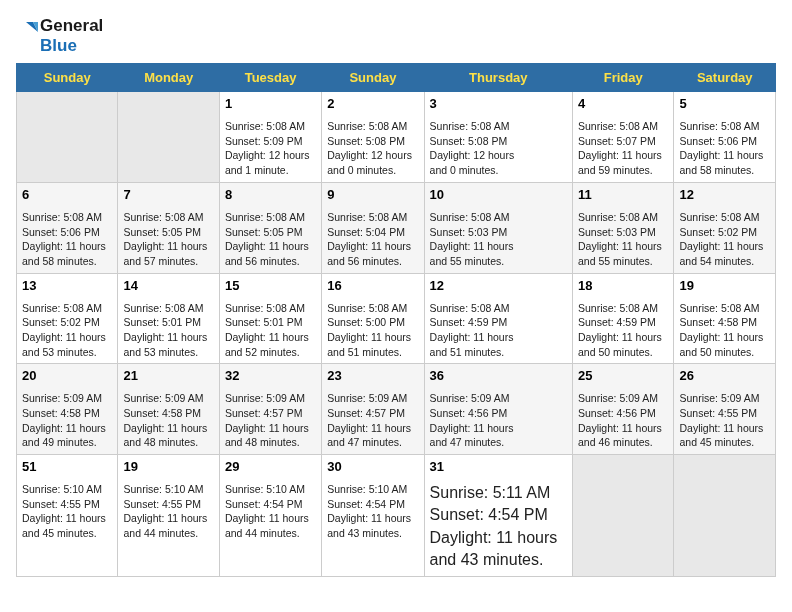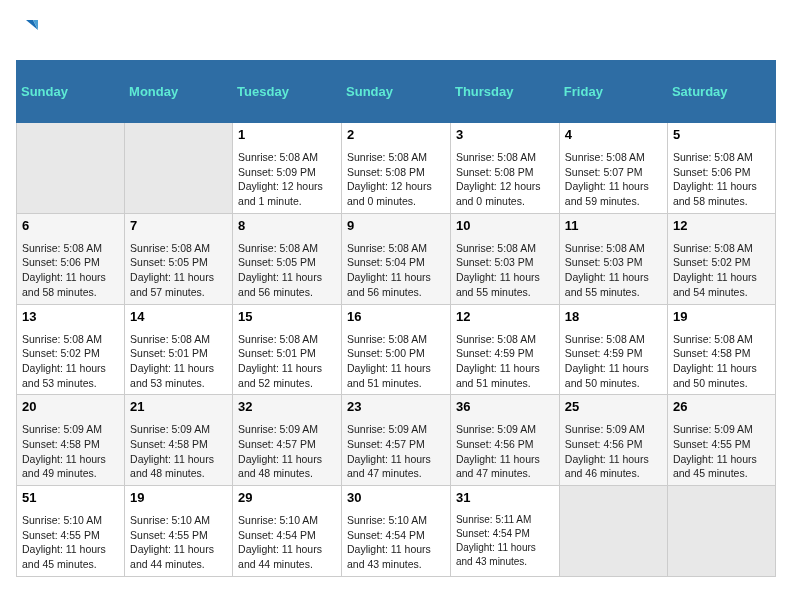--- a/index.html
+++ b/index.html
@@ -34,23 +34,23 @@
       font-size: 15px;
       color: #333;
     }
     table {
       width: 100%;
       border-collapse: collapse;
       font-size: 11px;
     }
     thead tr th {
       background: #2e6da4;
-      color: #5eead4;
-      padding: 23px 4px;
-      text-align: left;
+      color: #fde047;
+      padding: 6px 4px;
+      text-align: center;
       font-size: 13px;
       font-weight: bold;
       border: 1px solid #2e6da4;
     }
     tbody tr td {
       border: 1px solid #ccc;
       padding: 4px 5px;
       vertical-align: top;
       min-height: 70px;
       background: #fff;
@@ -76,20 +76,24 @@
 </head>
 <body>
 
 <div class="header-area">
   <div class="logo">
   <div style="display:flex;align-items:center;gap:2px;">
     <svg width="22" height="36" viewBox="0 0 22 36">
       <polygon points="10,4 22,14 17,4" fill="#1a6eb5"></polygon>
       <polygon points="17,4 22,14 22,4" fill="#4a9fd4"></polygon>
     </svg>
+    <div style="line-height:1.15;">
+      <div style="font-size:17px;font-weight:bold;color:#1a1a1a;">General</div>
+      <div style="font-size:17px;font-weight:bold;color:#1a6eb5;">Blue</div>
+    </div>
   </div>
 </div>
   <div class="title-area">
     <div class="main-title"></div>
     <div class="subtitle"></div>
   </div>
 </div>
 
 <table>
   <thead>
@@ -320,21 +324,21 @@
         </td>
         <td>
           <span class="day-num">30</span>
           <div class="day-info" style="white-space: pre-line; font-size: 10.5px;">Sunrise: 5:10 AM
 Sunset: 4:54 PM
 Daylight: 11 hours
 and 43 minutes.</div>
         </td>
         <td>
           <span class="day-num">31</span>
-          <div class="day-info" style="white-space: pre-line; font-size: 10px;">Sunrise: 5:11 AM
+          <div class="day-info" style="white-space: pre-line; font-size: 16px;">Sunrise: 5:11 AM
 Sunset: 4:54 PM
 Daylight: 11 hours
 and 43 minutes.</div>
         </td>
         <td class="empty"></td>
         <td class="empty"></td>
       </tr>
     </tbody>
 </table>
 

